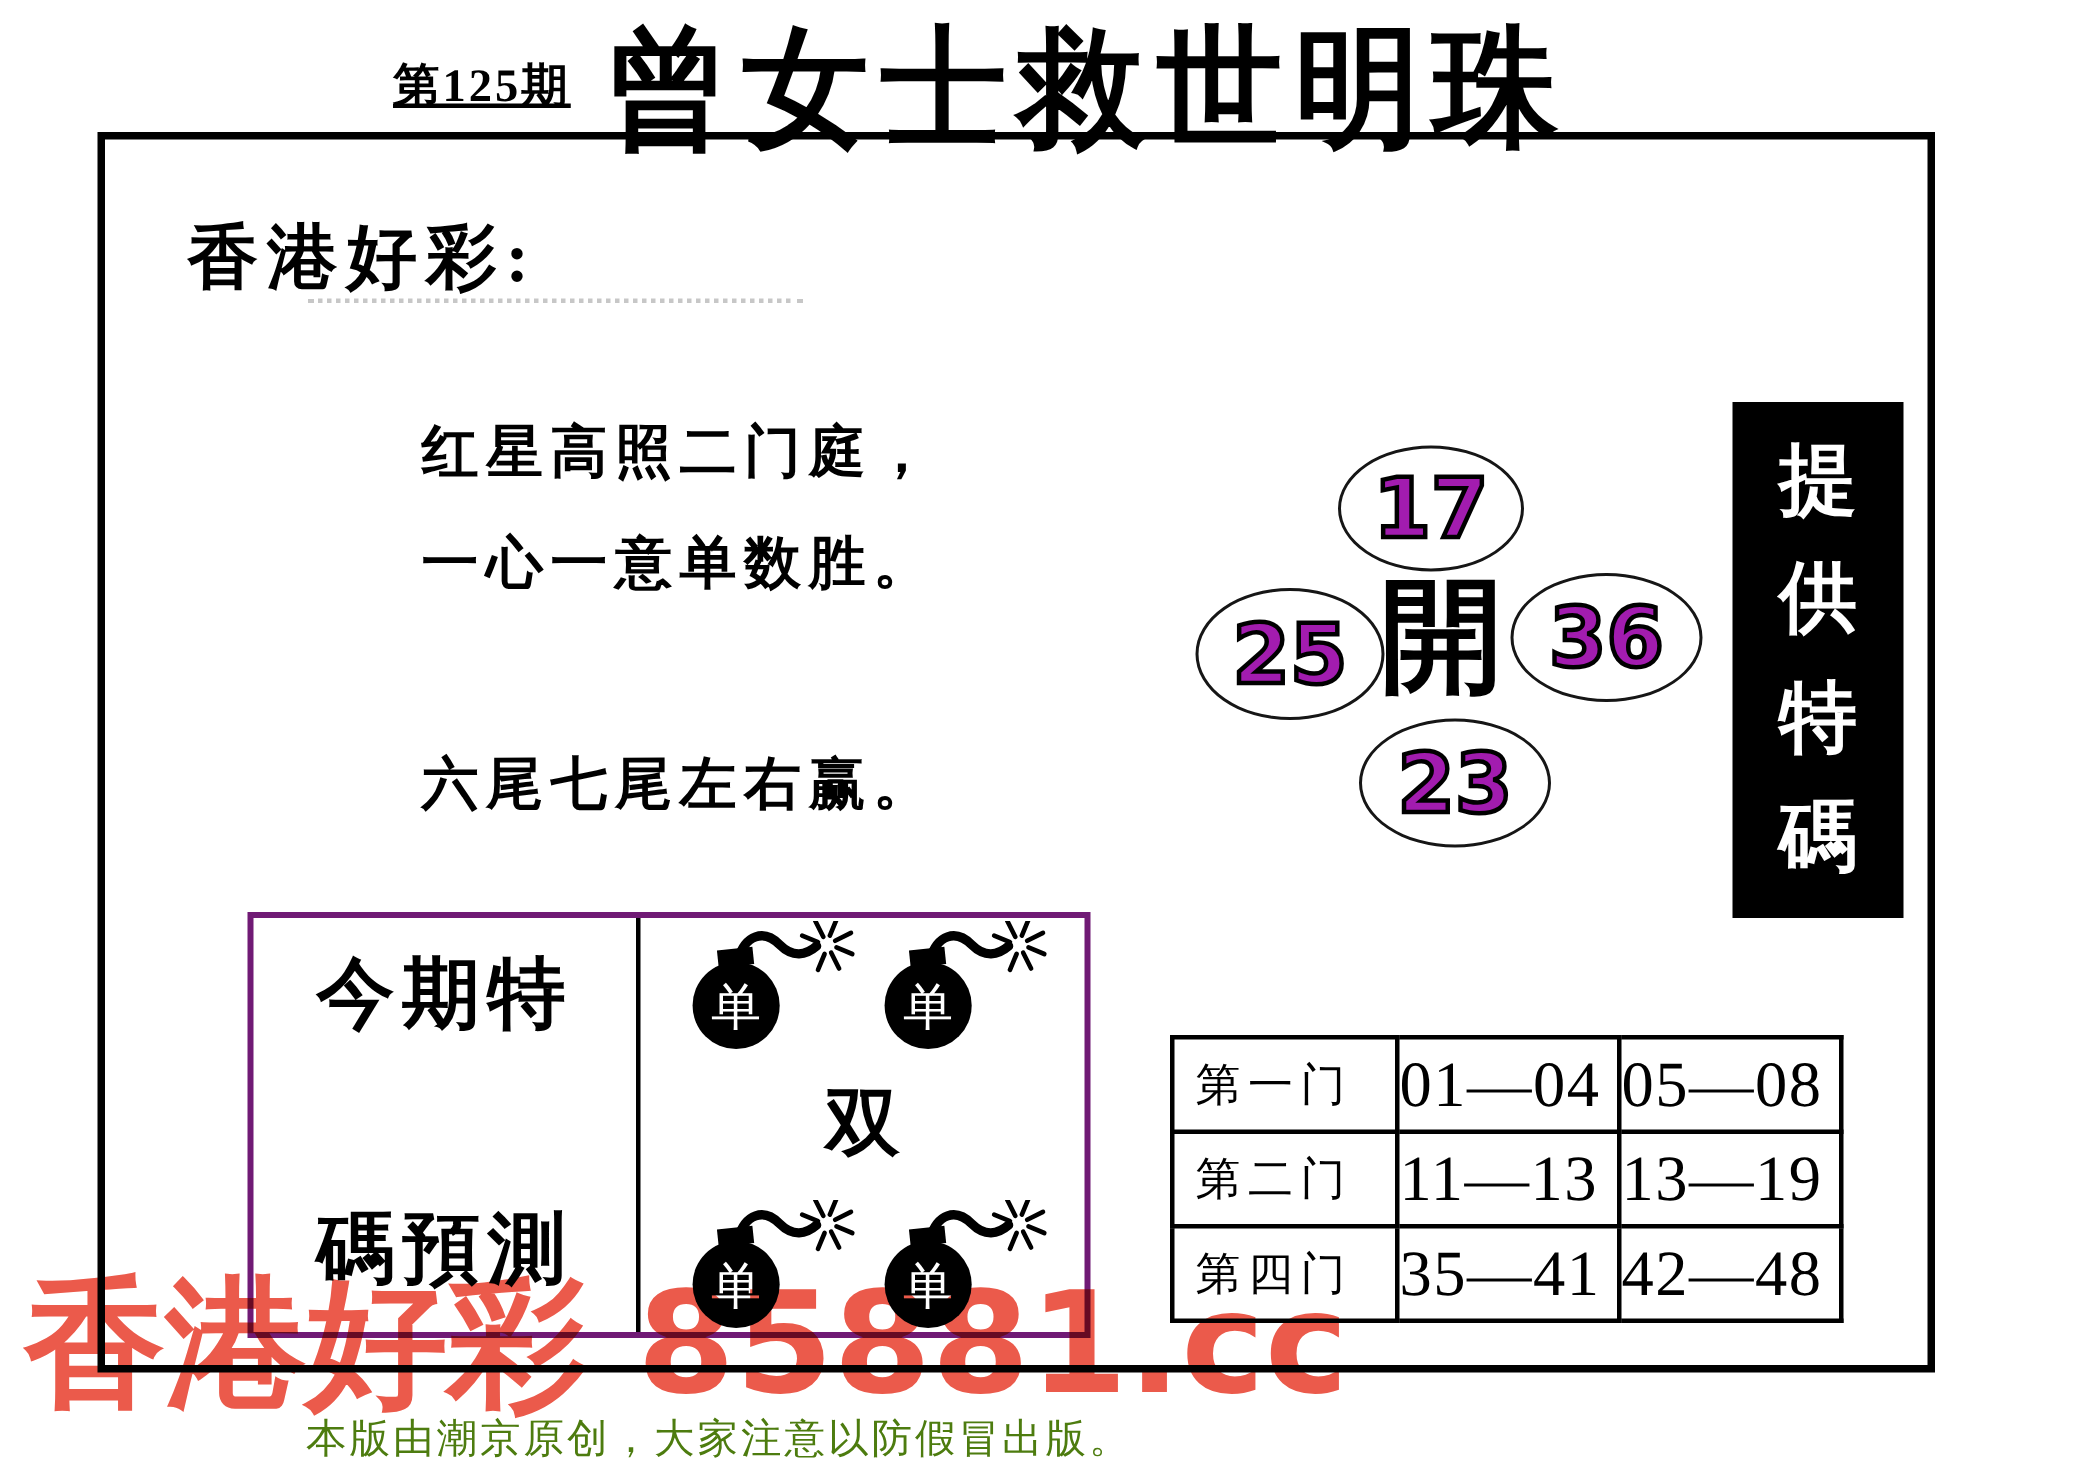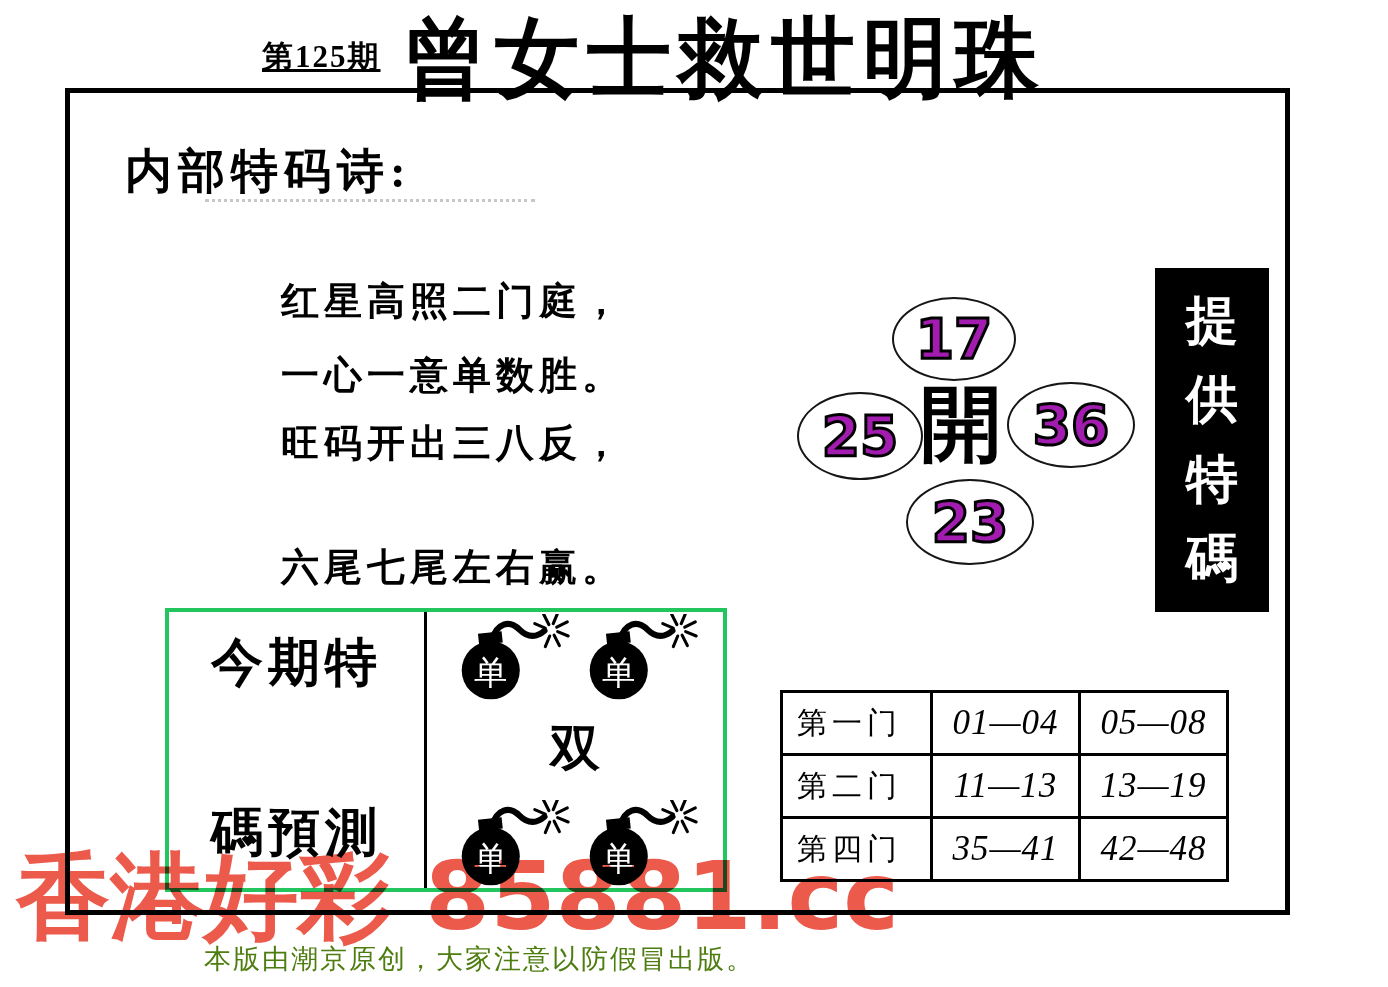--- a/index.html
+++ b/index.html
@@ -34,21 +34,21 @@
     position:absolute; left:205px; top:199px; width:330px; height:0;
     border-top:3px dotted #9a9a9a; opacity:.55;
   }
   .poem-line {
     position:absolute; left:281px;
     font-size:38px; font-weight:600; letter-spacing:5px; white-space:nowrap;font-family:Liberation Mono, monospace;
   }
   .poem-line.l1 { top:276px; }
   .poem-line.l2 { top:350px; }
   .poem-line.l3 { top:418px; }
-  .poem-line.l4 { top:497px;margin-top:45px; }
+  .poem-line.l4 { top:497px; }
   
   .ellipse {
     position:absolute; border:2.5px solid #161616; border-radius:50%;
     display:flex; align-items:center; justify-content:center;
   }
   .ellipse.e-top    { left:892px;  top:297px; width:124px; height:84px; }
   .ellipse.e-left   { left:797px;  top:392px; width:126px; height:88px; }
   .ellipse.e-right  { left:1007px; top:382px; width:128px; height:86px; }
   .ellipse.e-bottom { left:906px;  top:479px; width:128px; height:86px; }
   .circle-num {
@@ -63,21 +63,21 @@
   
   .banner {
     position:absolute; left:1155px; top:268px; width:114px; height:344px;
     background:#000; display:flex; flex-direction:column;
     align-items:center; justify-content:space-evenly;
   }
   .banner span { color:#fff; font-size:52px; font-weight:600; line-height:1; }
   
   .pred-box {
     position:absolute; left:165px; top:608px; width:562px; height:284px;
-    border:4px solid #22c55e; display:flex;
+    border:4px solid #701a75; display:flex;
   }
   .pred-left {
     width:258px; border-right:3px solid #000;
     display:flex; flex-direction:column; align-items:center;
     justify-content:space-between; padding:16px 0 20px;
   }
   .pred-label { font-size:52px; font-weight:600; letter-spacing:5px; white-space:nowrap; }
   .pred-right {
     flex:1; display:flex; flex-direction:column; align-items:center;
     justify-content:space-between; padding:2px 0 0;
@@ -88,21 +88,21 @@
   
   .gate-table {
     position:absolute; left:780px; top:690px;
     border-collapse:collapse; table-layout:fixed;
   }
   .gate-table td {
     border:3.5px solid #000; height:63px; vertical-align:middle;
     white-space:nowrap;
   }
   .gate-table td.gate  { width:150px; font-size:30px; letter-spacing:5px; padding-left:14px; }
-  .gate-table td.range { width:148px; font-size:35px; text-align:center; letter-spacing:1px;font-style:italic; }
+  .gate-table td.range { width:148px; font-size:43px; letter-spacing:1px; }
   
   .watermark {
     position:absolute; left:16px; top:848px; z-index:6;
     font-family:"DejaVu Sans","Liberation Sans",sans-serif;
     font-size:94px; font-weight:800; line-height:1.05;
     color:#eb5a4b; white-space:nowrap; letter-spacing:0px;
     mix-blend-mode:multiply;
   }
   .footer-note {
     position:absolute; left:204px; top:941px;
@@ -112,25 +112,24 @@
 </head>
 <body>
 
 <div class="page">
 
   <div class="issue">第125期</div>
   <div class="title">曾女士救世明珠</div>
 
   <div class="main-box"></div>
 
-  <div class="poem-heading">内部特码诗:</div>
+  <div class="poem-heading">香港好彩:</div>
   <div class="smudge"></div>
   <div class="poem-line l1">红星高照二门庭，</div>
   <div class="poem-line l2">一心一意单数胜。</div>
-  <div class="poem-line l3">旺码开出三八反，</div>
   <div class="poem-line l4">六尾七尾左右赢。</div>
 
   <div class="ellipse e-top">
     <span class="circle-num">17</span>
   </div>
   <div class="ellipse e-left">
     <span class="circle-num">25</span>
   </div>
   <div class="ellipse e-right">
     <span class="circle-num">36</span>

